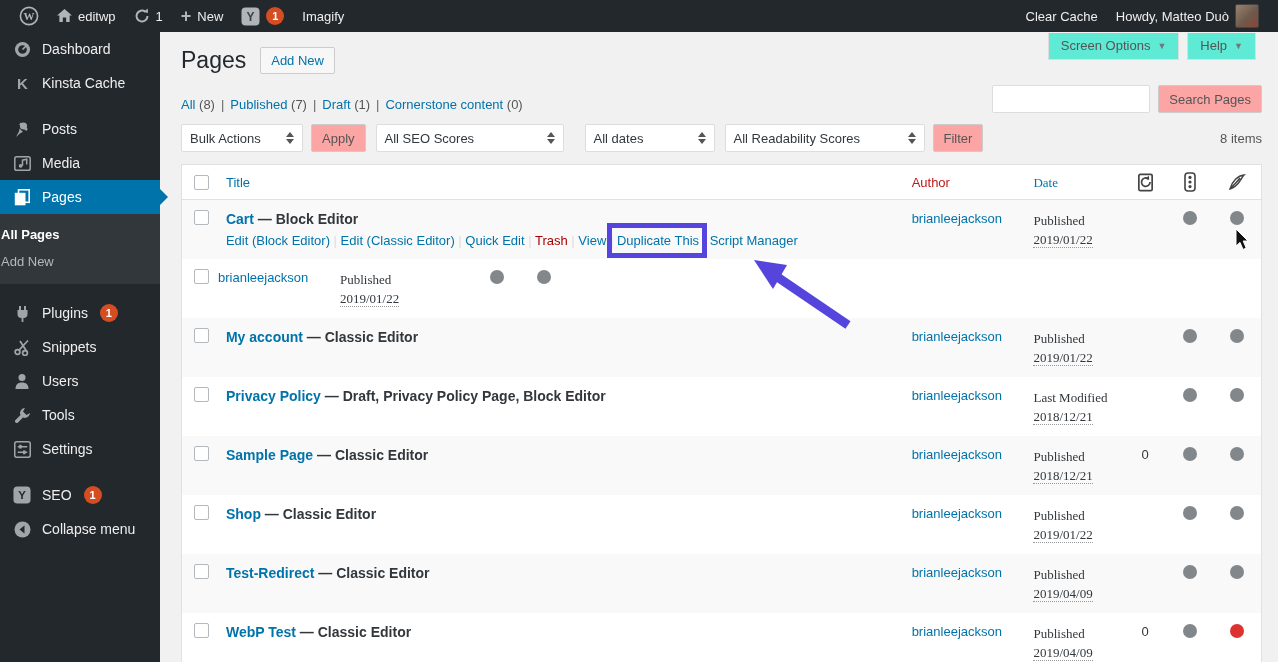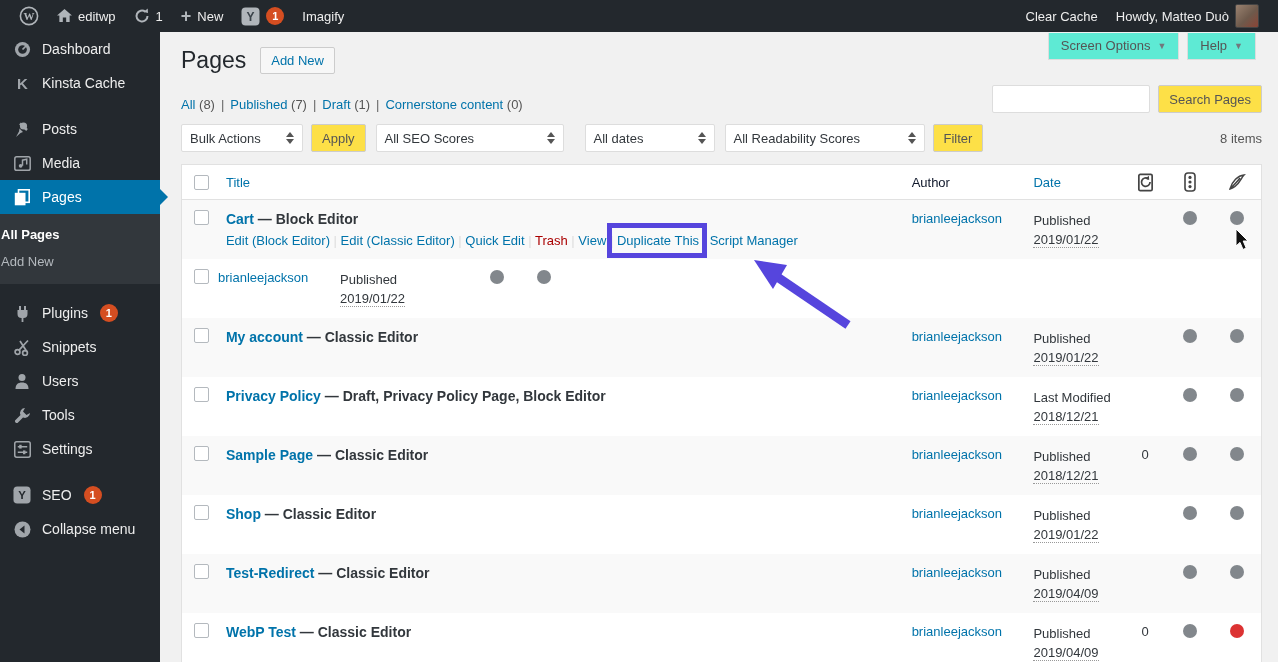--- a/index.html
+++ b/index.html
@@ -41,21 +41,21 @@
     font-size:13px; cursor:pointer; display:flex; align-items:center; gap:7px; }
   .meta-caret { font-size:9px; color:#72777c; }
 
   #title-row { display:flex; align-items:center; margin-top:14px; gap:14px; }
   h1.page-title { font-size:23px; font-weight:400; color:#23282d; line-height:29px; }
   .add-new-btn { background:#f7f7f7; border:1px solid #ccc; border-radius:2px; color:#0073aa; font-size:13px;
     padding:5px 10px; cursor:pointer; font-family:inherit; }
 
   #search-box { position:absolute; top:53px; right:16px; display:flex; gap:8px; }
   #search-box input { width:158px; height:28px; border:1px solid #ddd; border-radius:2px; background:#fff; padding:0 6px; font-family:inherit; }
-  .button { background:#fde047; border:1px solid #ccc; border-radius:2px; color:#555; font-size:13px; height:28px;
+  .button { background:#fca5a5; border:1px solid #ccc; border-radius:2px; color:#555; font-size:13px; height:28px;
     padding:0 10px; cursor:pointer; font-family:inherit; }
 
   #views { margin-top:22px; color:#666; }
   #views a { color:#0073aa; text-decoration:none; cursor:pointer; }
   #views .count { color:#555; }
   #views .sep { color:#666; margin:0 6px; }
 
   #filter-row { margin-top:12px; display:flex; align-items:center; gap:8px; }
   .select { background:#fff; border:1px solid #ddd; border-radius:2px; height:28px; display:flex; align-items:center;
     padding:0 8px; gap:14px; cursor:pointer; color:#32373c; }
@@ -70,28 +70,28 @@
   .t-header { display:flex; align-items:center; height:35px; border-bottom:1px solid #e1e1e1; }
   .t-row { display:flex; min-height:59px; }
   .t-row.striped { background:#f9f9f9; }
   .c-cb { width:36px; padding:10px 0 0 12px; }
   .t-header .c-cb { padding-top:0; display:flex; align-items:center; }
   .checkbox { width:15px; height:15px; background:#fff; border:1px solid #b4b9be; border-radius:2px; display:inline-block; cursor:pointer; }
   .c-title { width:695px; padding:11px 8px 0; }
   .t-header .c-title { padding-top:0; display:flex; align-items:flex-start; }
   .c-author { width:92px; padding:11px 0 0; word-wrap:break-word; word-break:break-all; }
   .t-header .c-author { padding-top:0; display:flex; align-items:center; }
-  .c-date { width:120px; padding:11px 0 0 30px; color:#32373c; line-height:19px; }
+  .c-date { width:120px; padding:11px 0 0 30px; color:#32373c; line-height:19px;font-family:Liberation Serif, serif; }
   .t-header .c-date { padding-top:0; display:flex; align-items:center; }
   .c-count { width:44px; padding-top:11px; text-align:center; }
   .c-dot { width:46px; padding-top:11px; text-align:center; }
   .c-dot2 { width:48px; padding-top:11px; text-align:center; }
   .t-header .c-count,.t-header .c-dot,.t-header .c-dot2 { padding-top:0; display:flex; align-items:center; justify-content:center; color:#444; }
   .sort-link { color:#0073aa; text-decoration:none; cursor:pointer; }
-  .t-header .c-author span { color:#0f172a; }
+  .t-header .c-author span { color:#b91c1c; }
   .row-title a { color:#0073aa; font-weight:bold; font-size:14px; text-decoration:none; cursor:pointer; }
   .row-title .state { color:#32373c; font-weight:bold; font-size:14px; }
   .row-actions { margin-top:6px; color:#ddd; font-size:13px; }
   .row-actions a { color:#0073aa; text-decoration:none; cursor:pointer; }
   .row-actions a.trash { color:#a00; }
   .author-link { color:#0073aa; text-decoration:none; cursor:pointer; }
   .date-val { border-bottom:1px dotted #999; cursor:help; }
   .dot { width:14px; height:14px; border-radius:50%; display:inline-block; }
   .dot.gray { background:#82878c; }
   .dot.red { background:#dc3232; }

